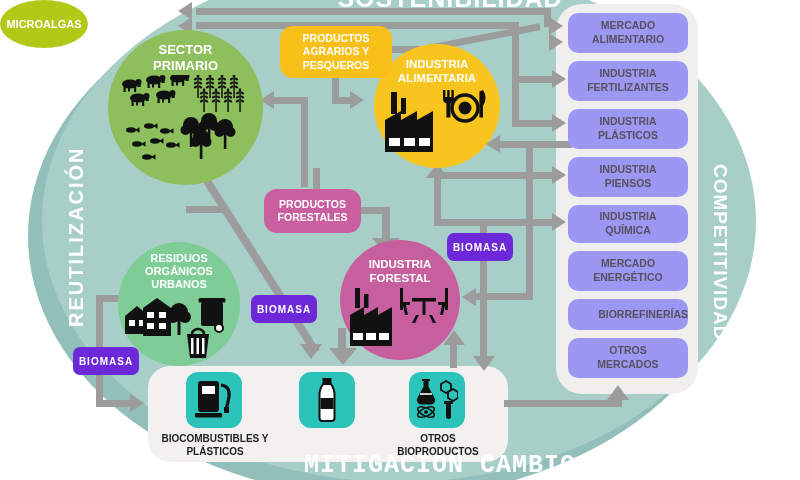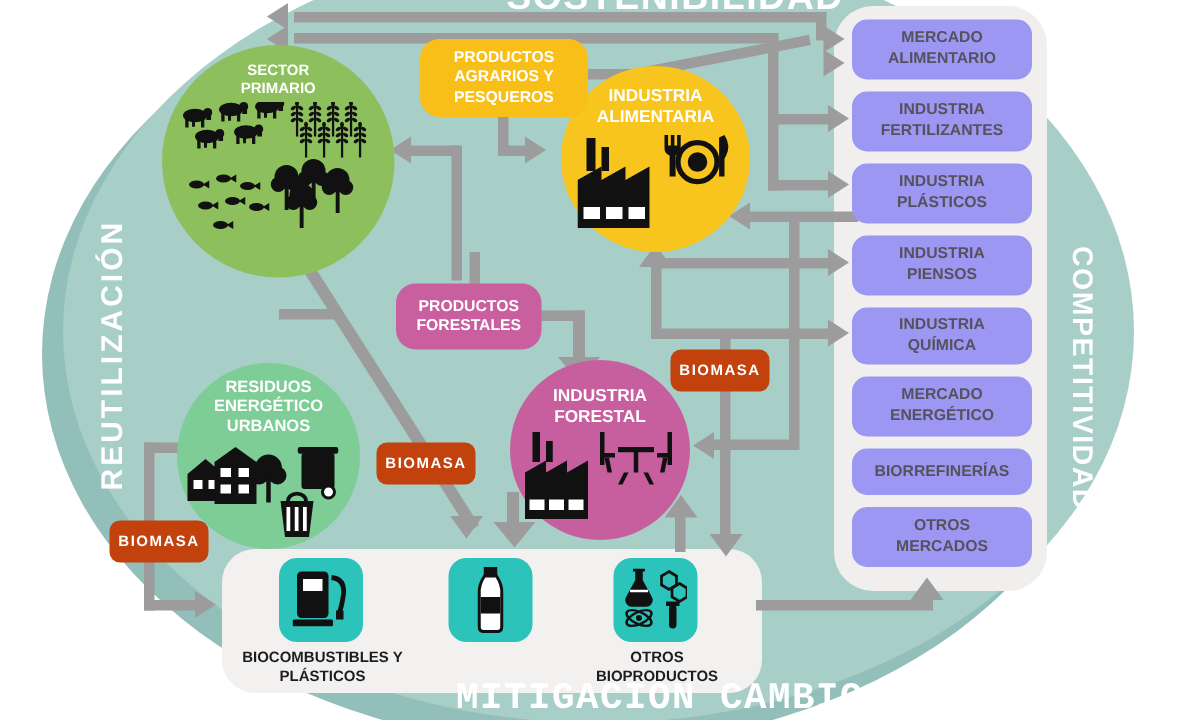--- a/index.html
+++ b/index.html
@@ -15,34 +15,34 @@
   .tr-l{border-top:9px solid transparent;border-bottom:9px solid transparent;border-right:14px solid #9c9c9c;}
   .tr-u{border-left:11px solid transparent;border-right:11px solid transparent;border-bottom:15px solid #9c9c9c;}
   .tr-d{border-left:11px solid transparent;border-right:11px solid transparent;border-top:15px solid #9c9c9c;}
   .tr-d.wide{border-left-width:14px;border-right-width:14px;border-top-width:17px;}
   .tr-u.wide{border-left-width:13px;border-right-width:13px;border-bottom-width:17px;}
   
   .circle{position:absolute;border-radius:50%;z-index:3;text-align:center;}
   .lbl{white-space:pre-line;}
   .circle .lbl{color:#fff;font-weight:bold;line-height:1.2;}
   #c-primario{left:108px;top:30px;width:155px;height:155px;background:#8dbf5d;}
-  #c-primario .lbl{font-size:10px;padding-top:12px;}
+  #c-primario .lbl{font-size:13px;padding-top:12px;}
   #c-alimentaria{left:374px;top:44px;width:126px;height:124px;background:#f8c51e;}
   #c-alimentaria .lbl{font-size:11.5px;padding-top:14px;}
   #c-forestal{left:340px;top:240px;width:120px;height:120px;background:#c75f9f;}
   #c-forestal .lbl{font-size:11.5px;padding-top:18px;}
   #c-residuos{left:118px;top:242px;width:122px;height:124px;background:#7ecd96;}
   #c-residuos .lbl{font-size:11px;padding-top:10px;}
   #c-microalgas{left:104px;top:189px;width:88px;height:48px;background:#b3c918;z-index:3;border-radius:50%;display:flex;align-items:center;justify-content:center;}
   #c-microalgas .lbl{color:#fff;font-weight:bold;font-size:11px;}
   
   .pill{position:absolute;z-index:3;border-radius:13px;display:flex;align-items:center;justify-content:center;text-align:center;color:#fff;font-weight:bold;line-height:1.25;}
   #p-agrarios{left:280px;top:26px;width:112px;height:52px;background:#f8bf18;font-size:10.5px;}
   #p-forestales{left:264px;top:189px;width:97px;height:44px;background:#ca5f9f;font-size:10.5px;}
-  .biomasa{position:absolute;z-index:4;width:66px;height:28px;background:#c2410c;border-radius:7px;display:flex;align-items:center;justify-content:center;color:#fff;font-weight:bold;font-size:10px;letter-spacing:1px;}
+  .biomasa{position:absolute;z-index:4;width:66px;height:28px;background:#6d28d9;border-radius:7px;display:flex;align-items:center;justify-content:center;color:#fff;font-weight:bold;font-size:10px;letter-spacing:1px;}
   
   #market-panel{position:absolute;left:556px;top:4px;width:142px;height:390px;background:#f1efee;border-radius:26px;z-index:1;}
   .market-box{position:absolute;left:568px;width:120px;background:#9b97f3;border-radius:10px;display:flex;align-items:center;justify-content:center;text-align:center;color:#55525e;font-weight:bold;font-size:10.5px;line-height:1.3;z-index:3;}
   
   #product-panel{position:absolute;left:148px;top:366px;width:360px;height:96px;background:#f3f1f0;border-radius:22px;z-index:1;}
   .tile{position:absolute;top:372px;width:56px;height:56px;background:#2cc4ba;border-radius:12px;z-index:3;display:flex;align-items:center;justify-content:center;}
   .prod-lbl{position:absolute;top:433px;z-index:3;text-align:center;color:#1d1d1d;font-weight:bold;font-size:10px;line-height:1.25;}
   
   .frame-title{position:absolute;color:#fff;font-weight:bold;z-index:2;text-align:center;letter-spacing:1px;}
   #t-top{left:320px;top:-16px;width:260px;font-size:25px;}
@@ -223,21 +223,21 @@
           <path d="M56 17 l2 10 h-3 l-2 -10 Z"></path>
         <rect x="95" y="0" width="3" height="22"></rect>
           <rect x="88" y="14" width="10" height="3"></rect>
           <path d="M92 17 l-2 10 h3 l2 -10 Z"></path>
       </g>
     </svg>
   </div>
 
   <div class="circle" id="c-residuos">
     <div class="lbl">RESIDUOS
-ENERGÉTICO
+ORGÁNICOS
 URBANOS</div>
     <svg width="112" height="64" viewBox="0 0 112 64" style="margin:2px auto 0;">
       <g fill="#111">
         <path d="M2 22 L14 12 L26 22 V40 H2 Z"></path>
           <rect x="6" y="26" width="6" height="6" fill="#fff"></rect>
           <rect x="16" y="26" width="6" height="6" fill="#fff"></rect>
         <path d="M20 14 L34 4 L48 14 V42 H20 Z"></path>
           <rect x="24" y="18" width="7" height="6" fill="#fff"></rect>
           <rect x="36" y="18" width="7" height="6" fill="#fff"></rect>
           <rect x="24" y="29" width="7" height="6" fill="#fff"></rect>
@@ -251,20 +251,23 @@
           <circle cx="96" cy="34" r="4" fill="#fff" stroke="#111" stroke-width="2"></circle>
         <path d="M64 40 h22 l-3 24 h-16 Z"></path>
           <rect x="68" y="44" width="2.5" height="16" fill="#fff"></rect>
           <rect x="73.5" y="44" width="2.5" height="16" fill="#fff"></rect>
           <rect x="79" y="44" width="2.5" height="16" fill="#fff"></rect>
           <path d="M69 40 a6 5 0 0 1 12 0" fill="none" stroke="#111" stroke-width="2.5"></path>
       </g>
     </svg>
   </div>
 
+  <div id="c-microalgas">
+    <div class="lbl">MICROALGAS</div>
+  </div>
 
   <div class="pill" id="p-agrarios">
     <div class="lbl">PRODUCTOS
 AGRARIOS Y
 PESQUEROS</div>
   </div>
   <div class="pill" id="p-forestales">
     <div class="lbl">PRODUCTOS
 FORESTALES</div>
   </div>
@@ -289,21 +292,21 @@
 PIENSOS</span>
     </div>
   <div class="market-box" style="top:205px;height:38px;">
       <span class="lbl">INDUSTRIA
 QUÍMICA</span>
     </div>
   <div class="market-box" style="top:251px;height:40px;">
       <span class="lbl">MERCADO
 ENERGÉTICO</span>
     </div>
-  <div class="market-box" style="top:299px;height:31px;">
+  <div class="market-box" style="top:299px;height:31px;justify-content:flex-end;">
       <span class="lbl">BIORREFINERÍAS</span>
     </div>
   <div class="market-box" style="top:338px;height:40px;">
       <span class="lbl">OTROS
 MERCADOS</span>
     </div>
 
   <div class="tile" style="left:186px;">
     <svg width="38" height="42" viewBox="0 0 38 42">
       <rect x="3" y="2" width="21" height="31" rx="3" fill="#111"></rect>

